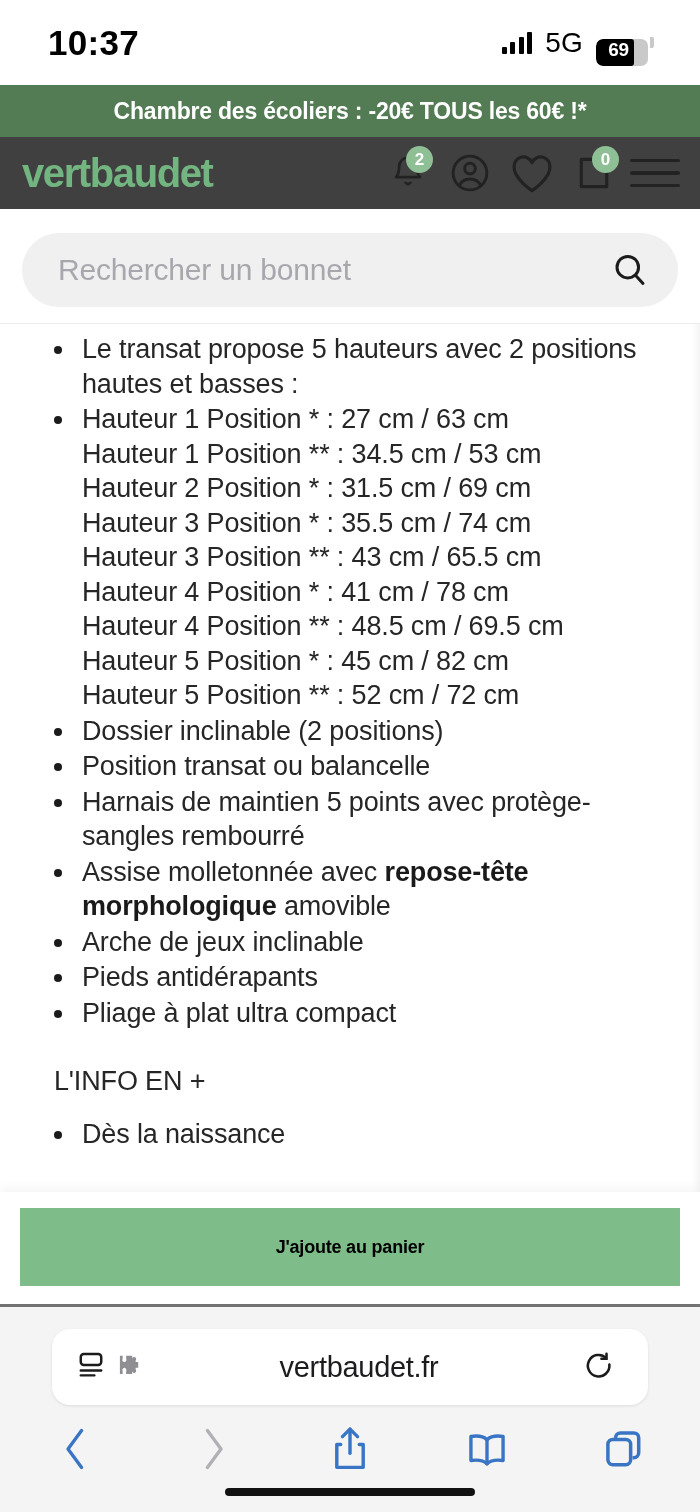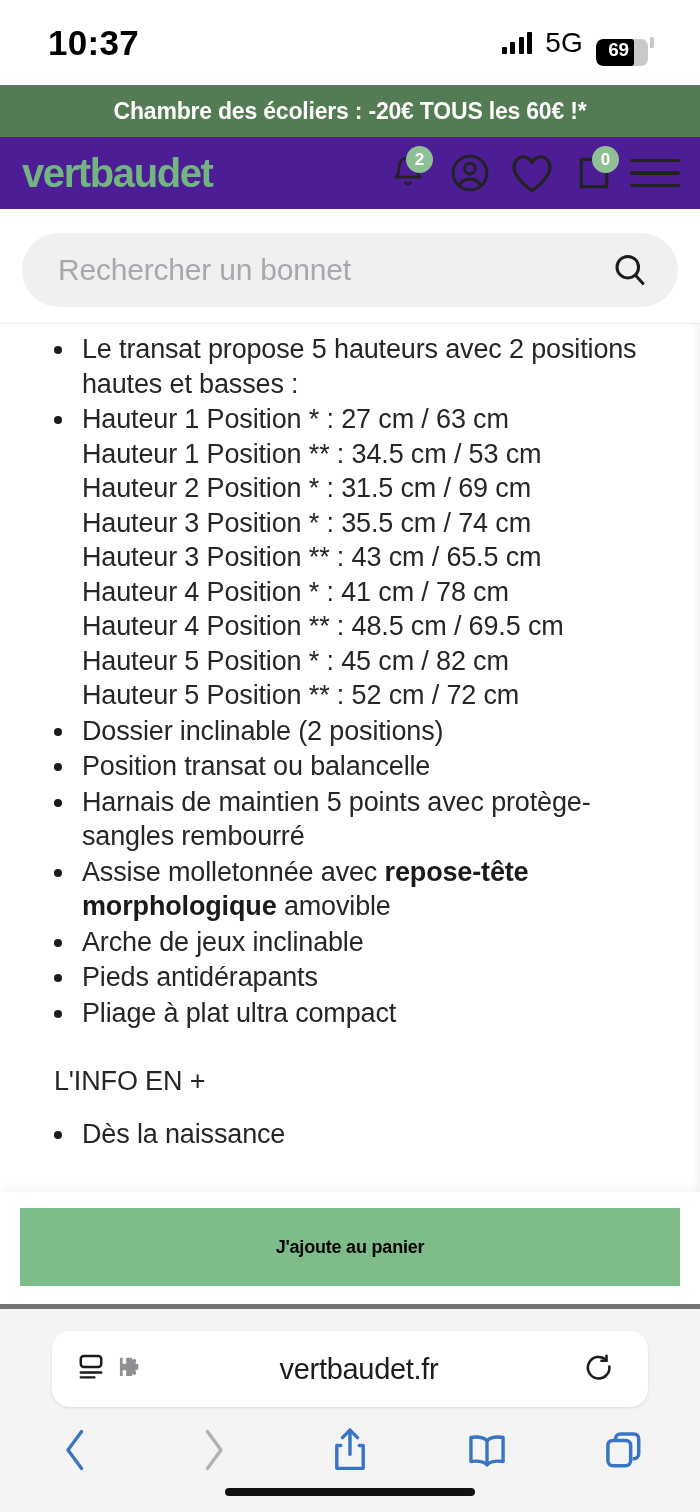--- a/index.html
+++ b/index.html
@@ -62,21 +62,21 @@
   }
   .promo-text {
     color:#ffffff; font-size:23px; font-weight:700; letter-spacing:-0.2px;
   }
 
   
   .site-header {
     flex:0 0 72px; height:72px;
     display:flex; align-items:center; justify-content:space-between;
     padding:0 20px 0 22px;
-    background:#4c1d95;
+    background:#404040;
   }
   .logo {
     font-size:40px; font-weight:800; color:#73b580;
     letter-spacing:-1.4px; line-height:1;
   }
   .header-icons { display:flex; align-items:center; gap:10px; }
   .icon-btn {
     position:relative; width:52px; height:52px;
     display:flex; align-items:center; justify-content:center;
   }
@@ -150,21 +150,21 @@
     font-size:18px; font-weight:600; letter-spacing:-0.2px;
     display:flex; align-items:center; justify-content:center;
   }
 
   
   .safari-chrome {
     flex:0 0 208px; height:208px;
     background:#f4f4f5;
     display:flex; flex-direction:column;
     padding:22px 0 0 0;
-    border-top:5px solid #737373;
+    border-top:3px solid #737373;
   }
   .url-bar {
     margin:0 52px; height:76px; border-radius:18px;
     background:#ffffff; box-shadow:0 1px 3px rgba(0,0,0,0.10);
     display:flex; align-items:center; padding:0 26px 0 24px;
   }
   .url-left { display:flex; align-items:center; gap:10px; }
   .url-text {
     flex:1; text-align:center; font-size:29px; color:#1c1c1e;
     letter-spacing:-0.3px;

